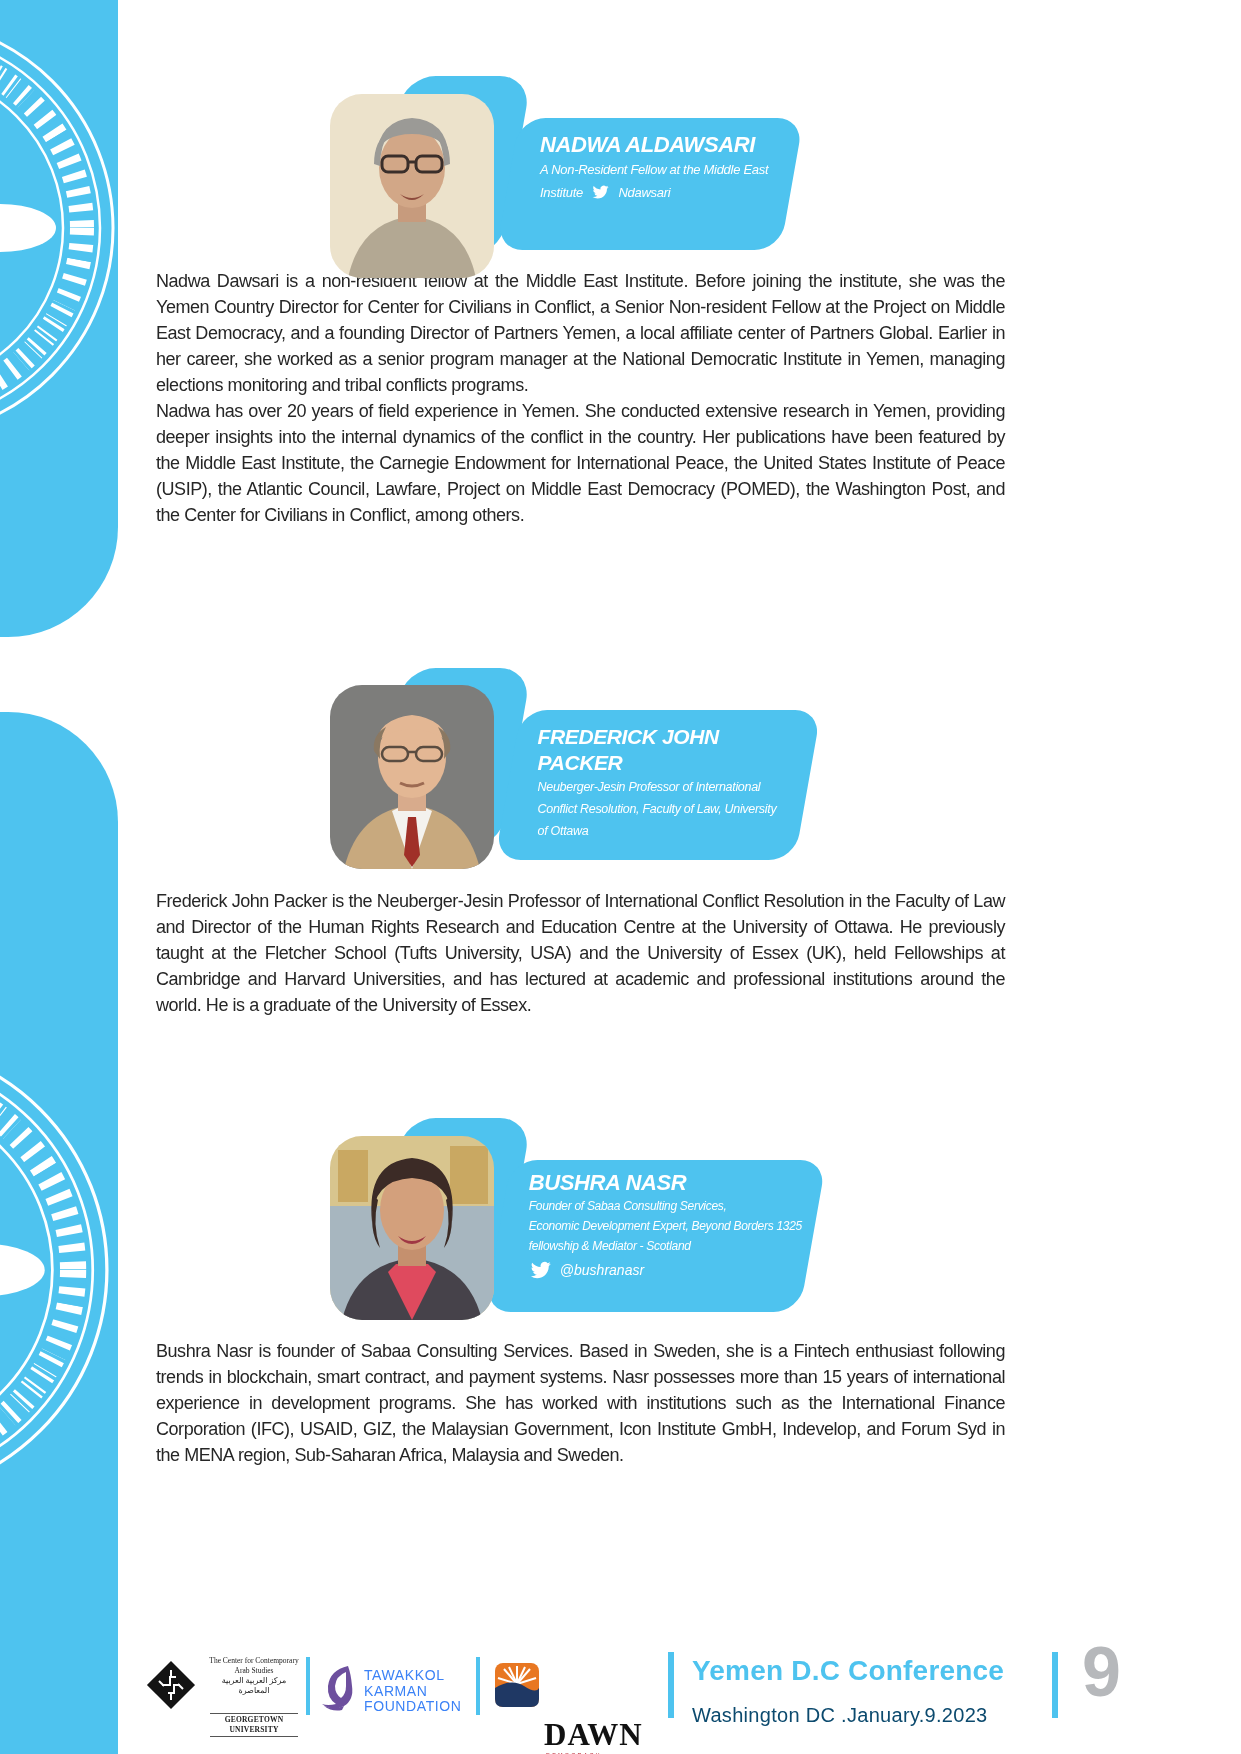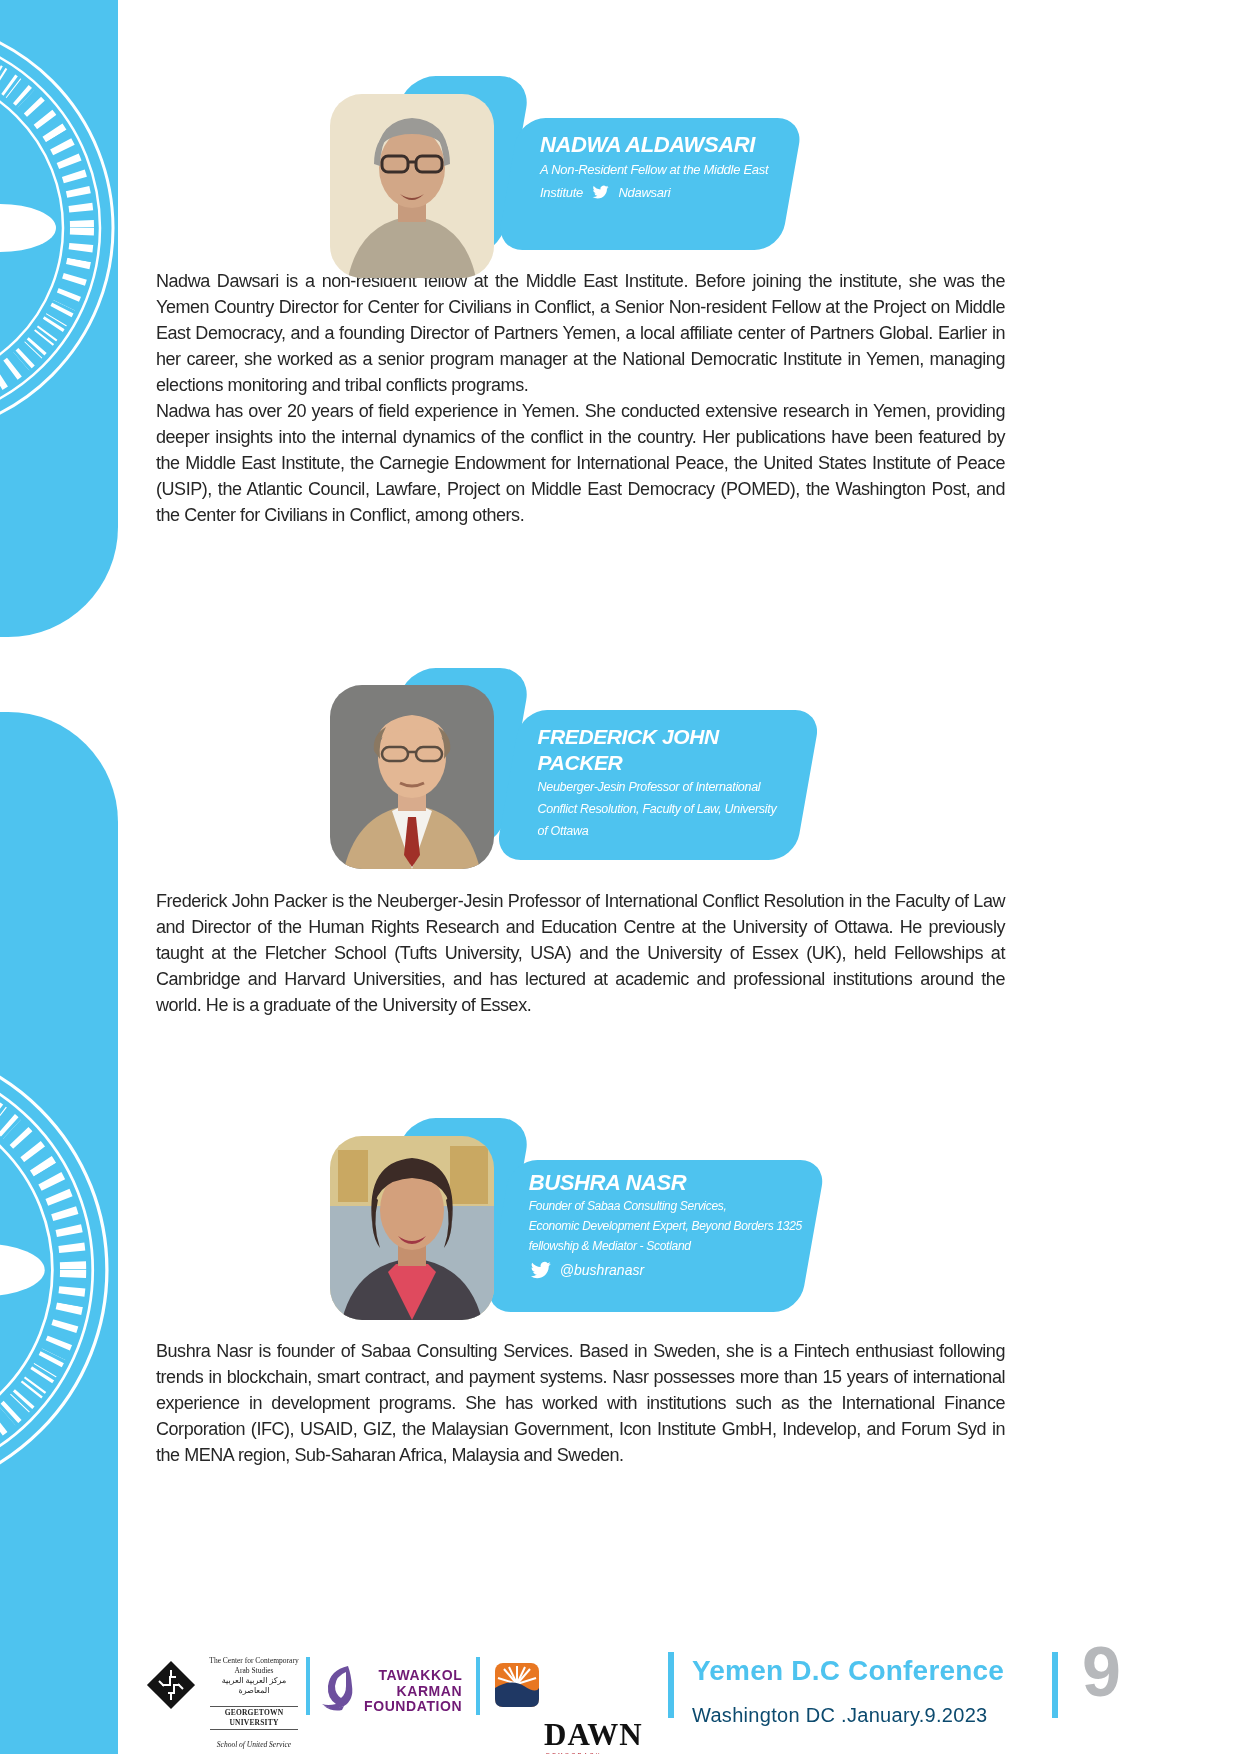--- a/index.html
+++ b/index.html
@@ -30,24 +30,24 @@
   .bio{position:absolute;left:156px;width:849px;text-align:justify;
        font-size:18px;line-height:26px;letter-spacing:-0.45px;color:#262626;}
   .bio p{margin:0;}
 
   
   .v-div{position:absolute;width:4px;height:58px;background:#4ec3ef;}
   .v-bar{position:absolute;width:6px;height:66px;background:#4ec3ef;}
   .gt-text{position:absolute;left:206px;top:1656px;width:96px;text-align:center;
            font-family:"Liberation Serif",serif;font-size:7.5px;line-height:1.3;color:#222;}
   .gt-text .ar{font-size:8px;}
-  .gt-text .gu{font-weight:bold;letter-spacing:.2px;border-top:1px solid #555;border-bottom:1px solid #555;padding:1px 0;margin:10px 4px;}
+  .gt-text .gu{font-weight:bold;letter-spacing:.2px;border-top:1px solid #555;border-bottom:1px solid #555;padding:1px 0;margin:17px 4px;}
   .gt-text .sfs{font-style:italic;}
-  .tkf-text{position:absolute;left:364px;top:1668px;color:#701a75;font-weight:bold;
-            font-size:14px;line-height:1.12;letter-spacing:.6px;text-align:right;}
+  .tkf-text{position:absolute;left:364px;top:1668px;color:#3b82f6;font-weight:normal;
+            font-size:14px;line-height:1.12;letter-spacing:.6px;}
   .dawn-text{position:absolute;left:544px;top:1720px;}
   .dawn-word{font-family:"Liberation Serif",serif;font-weight:bold;font-size:31px;line-height:30px;color:#111;letter-spacing:1px;}
   .dawn-tag{font-size:5.5px;letter-spacing:2.2px;line-height:6.5px;color:#222;margin-top:2px;padding-left:2px;}
   .dawn-tag .red{color:#b8232f;}
   .conf{position:absolute;left:692px;top:1655px;}
   .conf-title{font-size:28px;font-weight:bold;color:#4ec3ef;letter-spacing:.2px;}
   .conf-sub{font-size:20px;color:#0c4a6e;margin-top:17px;letter-spacing:.3px;}
   .page-num{position:absolute;left:1082px;top:1632px;font-size:70px;font-weight:bold;color:#b6b8bb;}
 </style>
 </head>

